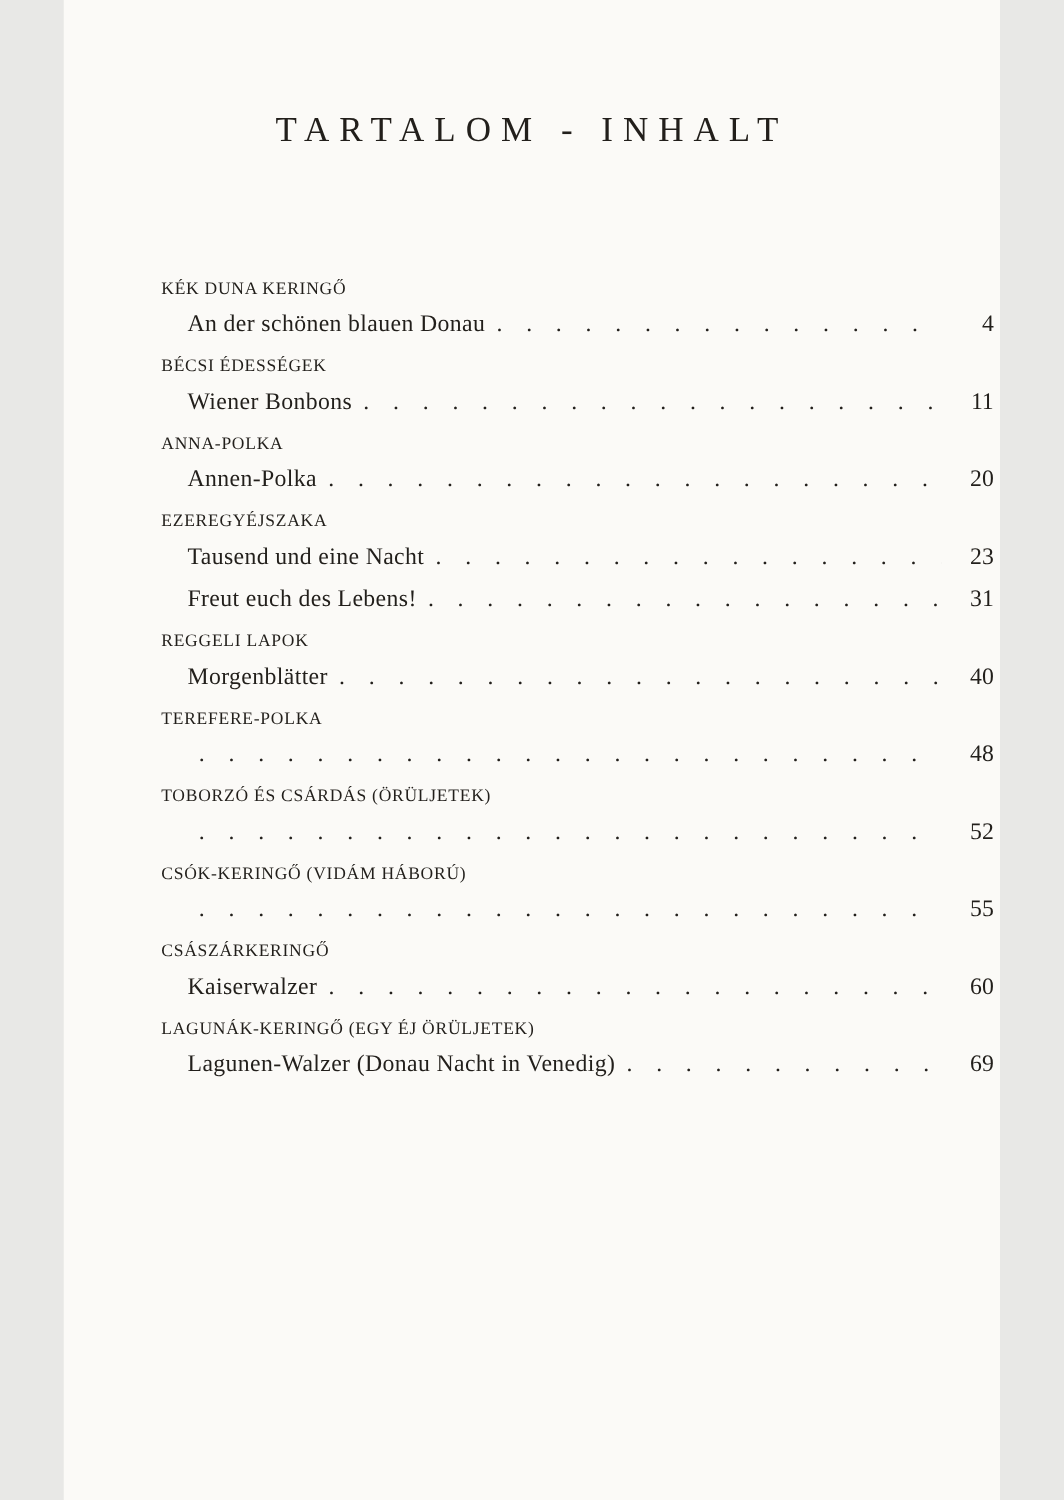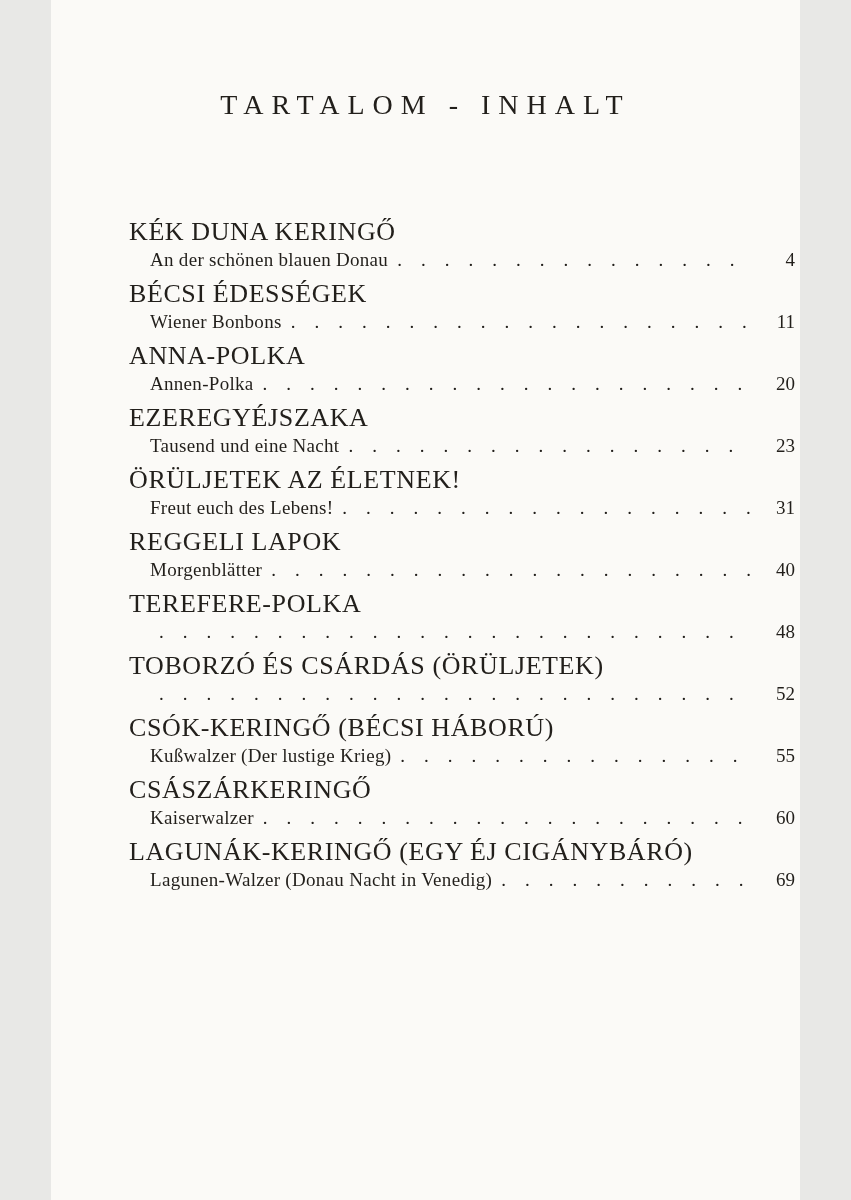--- a/index.html
+++ b/index.html
@@ -32,21 +32,21 @@
     white-space:nowrap;
   }
   .toc{
     margin:96px 0 0 78px;
     width:666px;
   }
   .entry{
     margin-bottom:6px;
   }
   .entry-title{
-    font-size:26px;
+    font-size:14px;
     line-height:28px;
     letter-spacing:0.6px;
     white-space:nowrap;
   }
   .entry-sub{
     display:flex;
     align-items:center;
     padding-left:21px;
     font-size:19px;
     line-height:28px;
@@ -108,21 +108,20 @@
   <div class="entry">
     <div class="entry-title">EZEREGYÉJSZAKA</div>
     <div class="entry-sub">
       <span class="sub-text">Tausend und eine Nacht</span>
       <span class="leader">............................................................</span>
       <span class="pagenum">23</span>
     </div>
   </div>
 
   <div class="entry">
-    <div class="entry-title">ÖRÜLJETEK AZ ÉLETNEK!</div>
     <div class="entry-sub">
       <span class="sub-text">Freut euch des Lebens!</span>
       <span class="leader">............................................................</span>
       <span class="pagenum">31</span>
     </div>
   </div>
 
   <div class="entry">
     <div class="entry-title">REGGELI LAPOK</div>
     <div class="entry-sub">
@@ -142,39 +141,38 @@
 
   <div class="entry">
     <div class="entry-title">TOBORZÓ ÉS CSÁRDÁS (ÖRÜLJETEK)</div>
     <div class="entry-sub">
       <span class="leader">............................................................</span>
       <span class="pagenum">52</span>
     </div>
   </div>
 
   <div class="entry">
-    <div class="entry-title">CSÓK-KERINGŐ (BÉCSI HÁBORÚ)</div>
+    <div class="entry-title">CSÓK-KERINGŐ (VIDÁM HÁBORÚ)</div>
     <div class="entry-sub">
-      <span class="sub-text">Kußwalzer (Der lustige Krieg)</span>
       <span class="leader">............................................................</span>
       <span class="pagenum">55</span>
     </div>
   </div>
 
   <div class="entry">
     <div class="entry-title">CSÁSZÁRKERINGŐ</div>
     <div class="entry-sub">
       <span class="sub-text">Kaiserwalzer</span>
       <span class="leader">............................................................</span>
       <span class="pagenum">60</span>
     </div>
   </div>
 
   <div class="entry">
-    <div class="entry-title">LAGUNÁK-KERINGŐ (EGY ÉJ CIGÁNYBÁRÓ)</div>
+    <div class="entry-title">LAGUNÁK-KERINGŐ (EGY ÉJ ÖRÜLJETEK)</div>
     <div class="entry-sub">
       <span class="sub-text">Lagunen-Walzer (Donau Nacht in Venedig)</span>
       <span class="leader">............................................................</span>
       <span class="pagenum">69</span>
     </div>
   </div>
 </div>
 </div>
 
 </body></html>

